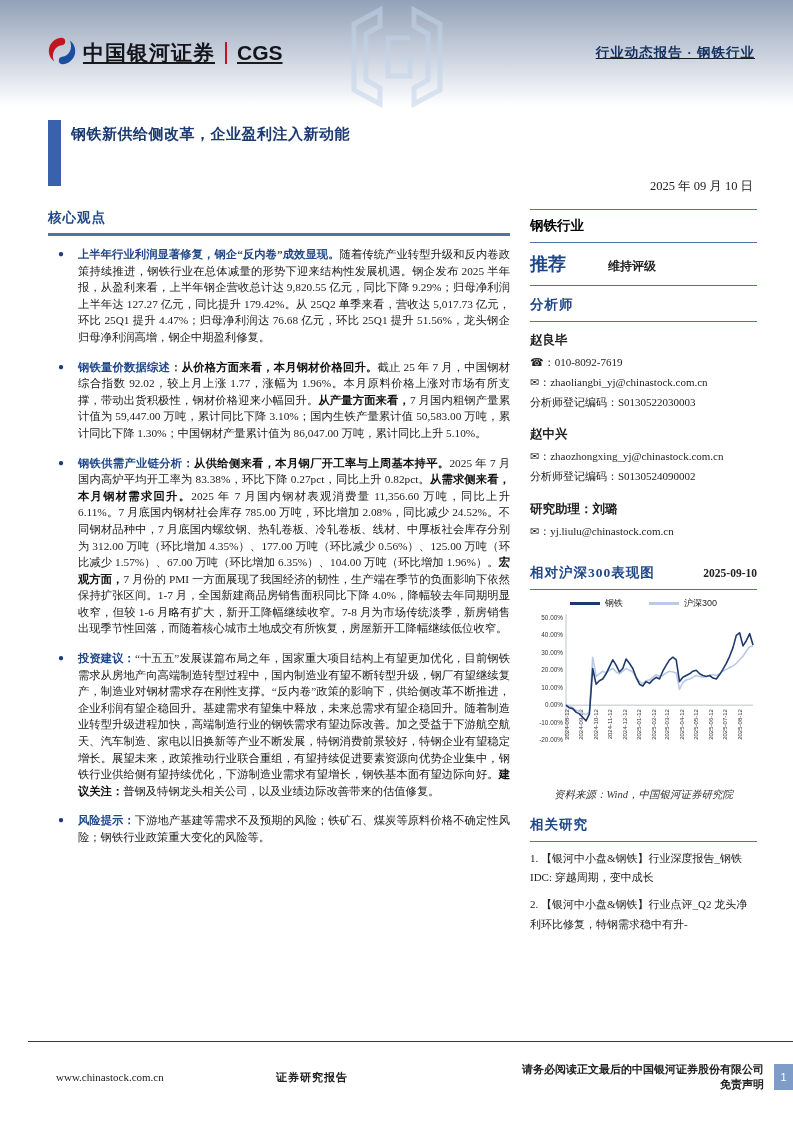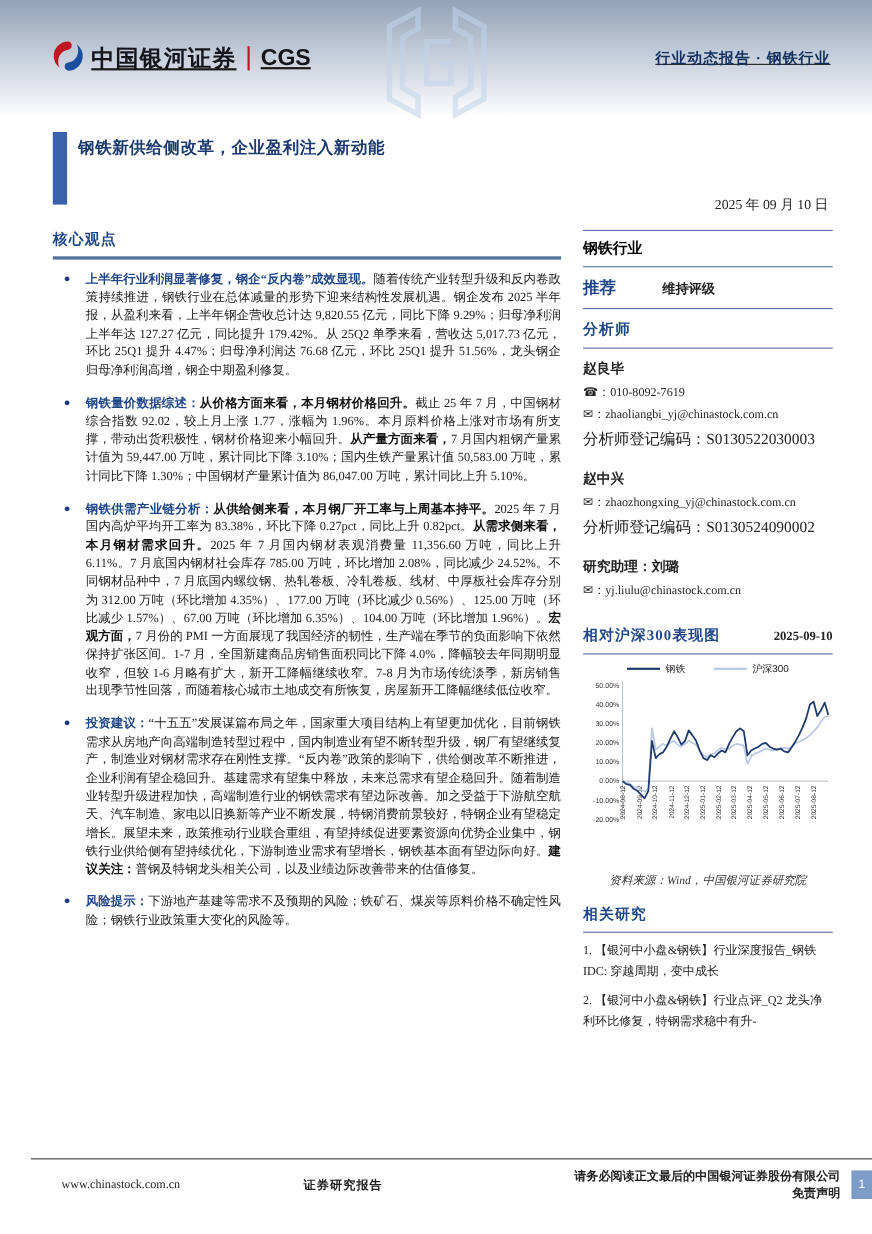--- a/index.html
+++ b/index.html
@@ -36,41 +36,41 @@
   .rule-thin  { border: none; border-top: 1.5px solid #54749e; margin: 7px 0; }
   
   .bullet { display: flex; margin-bottom: 13px; }
   .bullet-dot { flex: none; width: 30px; padding-left: 10px; color: #1f3a7a; font-size: 10px; line-height: 16.5px; }
   .bullet-text { flex: 1; font-size: 11.3px; line-height: 1.47; text-align: justify; color: #1a1a1a; }
   .seg-lead { color: #1f4788; font-weight: bold; }
   .seg-bold { color: #111; font-weight: bold; }
   
   .side-industry { font-size: 13.5px; font-weight: bold; color: #000000; margin-top: 2px; }
   .rating-row { display: flex; align-items: baseline; padding: 2px 0; }
-  .rating-label { font-size: 15px; font-weight: bold; color: #1f4788; }
+  .rating-label { font-size: 18px; font-weight: bold; color: #1f4788; }
   .rating-status { font-size: 12px; font-weight: bold; color: #222; margin-left: 42px; }
   .analyst-block { margin: 10px 0 14px 0; }
   .analyst-name { font-size: 12.5px; font-weight: bold; color: #222; margin-bottom: 4px; }
   .contact-row { font-size: 11px; color: #222; line-height: 1.8; }
   .contact-icon { font-size: 11px; }
-  .reg-row { font-size: 14px; color: #222; line-height: 1.8; }
+  .reg-row { font-size: 11px; color: #222; line-height: 1.8; }
   .chart-head-row { display: flex; justify-content: space-between; align-items: baseline; margin-top: 10px; }
   .chart-date { font-size: 11.5px; font-weight: bold; color: #222; margin-top: 11px; }
   .chart-legend { display: flex; justify-content: center; gap: 26px; margin: 6px 0 0 0; }
   .legend-item { display: flex; align-items: center; gap: 5px; font-size: 9px; color: #222; font-family: "Liberation Sans", sans-serif; }
   .legend-swatch { display: inline-block; width: 30px; height: 2.5px; }
   svg text { font-family: "Liberation Sans", sans-serif; }
   .chart-source { font-size: 10.5px; font-style: italic; color: #333; text-align: center; margin-top: 2px; }
   .related-list { margin-top: 4px; }
   .related-item { font-size: 11px; line-height: 1.75; color: #222; margin-bottom: 8px; }
   
   .footer {
     position: absolute; left: 0; right: 0; bottom: 30px;
     border-top: 1.5px solid #3a3a3a; margin: 0 0 0 28px;
-    display: flex; align-items: center; padding: 8px 0 0 28px;
+    display: flex; align-items: center; padding: 20px 0 0 28px;
   }
   .footer-site { font-size: 11px; color: #222; width: 220px; }
   .footer-center { font-size: 11px; color: #222; width: 240px; font-weight: bold; letter-spacing: 1px; }
   .footer-disclaimer { font-size: 11px; color: #222; flex: 1; text-align: right; padding-right: 10px; font-weight: bold; }
   .page-badge {
     width: 19px; height: 26px; background: #7d9cc8; color: #fff; font-size: 11px;
     display: flex; align-items: center; justify-content: center; font-family: "Liberation Sans", sans-serif;
   }
 </style>
 </head>

